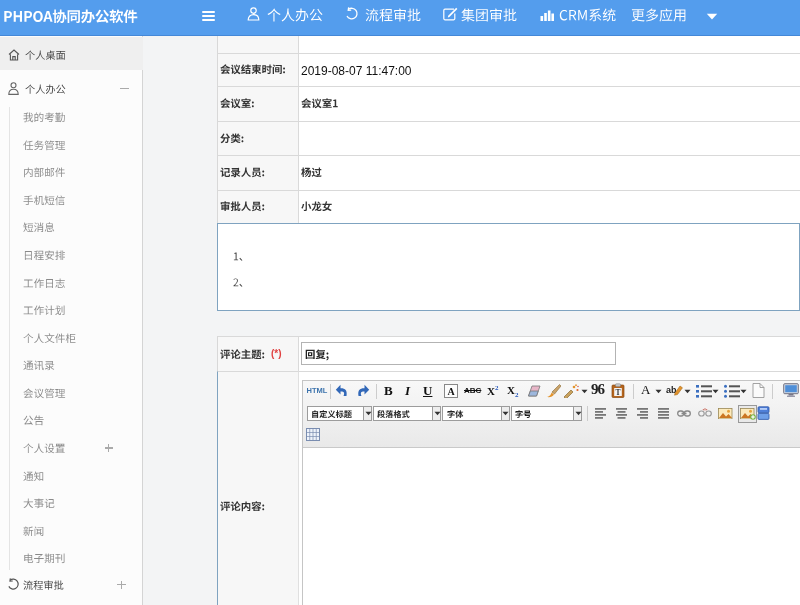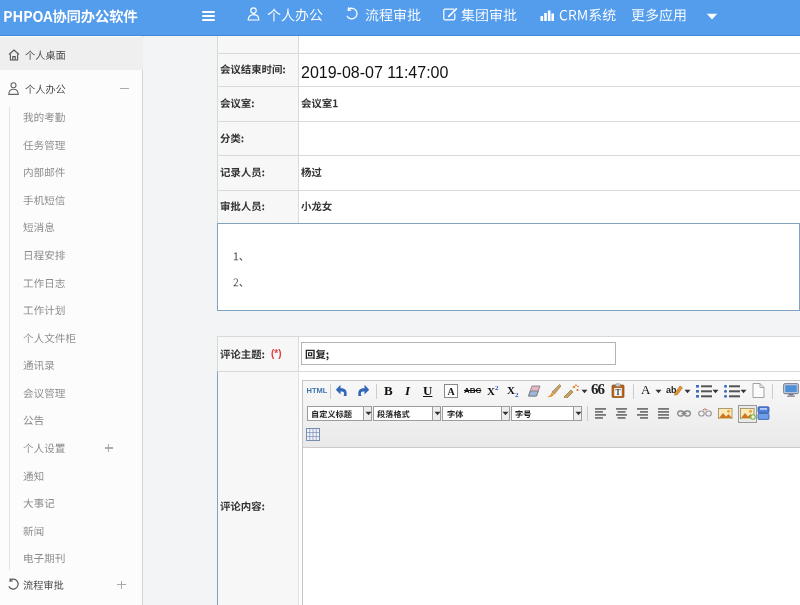--- a/index.html
+++ b/index.html
@@ -227,21 +227,21 @@
 <div style="position:absolute;left:219.5px;top:167.2px">
       <svg width="45" height="14" viewBox="0 0 45 14" style="display:block">
         <path transform="translate(0,9.2)" d="M1.1 -7.9C1.7 -7.4 2.4 -6.6 2.8 -6.1L3.7 -7.0C3.3 -7.5 2.5 -8.2 1.9 -8.7ZM0.4 -5.6V-4.5H1.9V-1.2C1.9 -0.7 1.6 -0.3 1.4 -0.1C1.6 0.1 1.9 0.6 2.0 0.8C2.2 0.6 2.5 0.3 4.3 -1.0C4.2 -1.2 4.0 -1.8 4.0 -2.1L3.2 -1.5V-5.6ZM4.3 -8.2V-6.9H8.2V-4.8H4.5V-0.9C4.5 0.4 5.0 0.8 6.3 0.8C6.6 0.8 8.0 0.8 8.3 0.8C9.6 0.8 10.0 0.2 10.1 -1.5C9.8 -1.6 9.2 -1.9 8.9 -2.1C8.9 -0.7 8.8 -0.4 8.2 -0.4C7.9 -0.4 6.7 -0.4 6.5 -0.4C5.9 -0.4 5.8 -0.5 5.8 -1.0V-3.6H8.2V-3.1H9.5V-8.2Z M11.6 -3.1C12.3 -2.7 13.1 -2.1 13.5 -1.7L14.4 -2.6C13.9 -3.0 13.1 -3.5 12.4 -3.8ZM11.7 -8.3V-7.2H17.7L17.7 -6.6H12.0V-5.5H17.6L17.6 -5.0H11.0V-3.9H14.9V-2.2C13.5 -1.7 11.9 -1.1 10.9 -0.8L11.6 0.4C12.6 -0.0 13.8 -0.5 14.9 -1.0V-0.3C14.9 -0.1 14.9 -0.1 14.7 -0.1C14.5 -0.1 13.9 -0.1 13.4 -0.1C13.6 0.2 13.8 0.6 13.9 1.0C14.7 1.0 15.2 1.0 15.6 0.8C16.1 0.6 16.2 0.4 16.2 -0.2V-1.7C17.0 -0.7 18.1 0.1 19.5 0.6C19.7 0.2 20.1 -0.3 20.3 -0.5C19.4 -0.8 18.5 -1.2 17.8 -1.8C18.4 -2.1 19.1 -2.6 19.7 -3.1L18.7 -3.9H20.2V-5.0H18.9C19.0 -6.0 19.1 -7.2 19.1 -8.3L18.1 -8.4L17.9 -8.3ZM16.2 -3.9H18.6C18.2 -3.5 17.6 -2.9 17.0 -2.5C16.7 -2.9 16.4 -3.2 16.2 -3.7Z M25.2 -8.8C25.1 -7.1 25.3 -2.4 21.1 -0.1C21.5 0.2 21.9 0.6 22.1 0.9C24.3 -0.4 25.4 -2.3 26.0 -4.1C26.6 -2.3 27.7 -0.2 30.1 0.9C30.2 0.5 30.6 0.1 31.0 -0.2C27.3 -1.9 26.7 -5.8 26.5 -7.2C26.6 -7.8 26.6 -8.4 26.6 -8.8Z M34.4 -7.4H38.5V-6.6H34.4ZM33.1 -8.4V-5.5H39.9V-8.4ZM35.7 -3.2V-2.3C35.7 -1.6 35.3 -0.6 31.8 0.0C32.1 0.3 32.5 0.7 32.6 1.0C36.4 0.2 37.0 -1.2 37.0 -2.3V-3.2ZM36.8 -0.4C38.0 -0.1 39.6 0.6 40.5 1.0L41.1 -0.1C40.2 -0.5 38.5 -1.0 37.4 -1.4ZM32.6 -4.8V-1.0H33.9V-3.7H39.0V-1.2H40.3V-4.8Z M43.3 -3.8C43.8 -3.8 44.2 -4.2 44.2 -4.8C44.2 -5.4 43.8 -5.8 43.3 -5.8C42.7 -5.8 42.3 -5.4 42.3 -4.8C42.3 -4.2 42.7 -3.8 43.3 -3.8ZM43.3 0.1C43.8 0.1 44.2 -0.3 44.2 -0.9C44.2 -1.4 43.8 -1.9 43.3 -1.9C42.7 -1.9 42.3 -1.4 42.3 -0.9C42.3 -0.3 42.7 0.1 43.3 0.1Z" fill="#333333"></path>
       </svg>
     </div>
 <div style="position:absolute;left:219.5px;top:200.7px">
       <svg width="45" height="14" viewBox="0 0 45 14" style="display:block">
         <path transform="translate(0,9.2)" d="M4.3 -8.6C4.4 -8.4 4.5 -8.1 4.6 -7.9H0.7V-5.9H2.0V-6.7H8.4V-5.9H9.7V-7.9H6.1C6.0 -8.2 5.8 -8.6 5.6 -9.0ZM2.5 -2.6H4.5V-1.9H2.5ZM2.5 -3.7V-4.4H4.5V-3.7ZM7.8 -2.6V-1.9H5.8V-2.6ZM7.8 -3.7H5.8V-4.4H7.8ZM4.5 -6.4V-5.5H1.4V-0.3H2.5V-0.8H4.5V0.9H5.8V-0.8H7.8V-0.4H9.1V-5.5H5.8V-6.4Z M12.1 -8.8V-6.9H10.8V-5.7H12.1V-3.9L10.7 -3.6L11.0 -2.4L12.1 -2.6V-0.5C12.1 -0.3 12.0 -0.3 11.9 -0.3C11.8 -0.3 11.3 -0.3 10.9 -0.3C11.1 0.0 11.2 0.5 11.2 0.9C12.0 0.9 12.5 0.8 12.8 0.6C13.2 0.4 13.3 0.1 13.3 -0.5V-3.0L14.4 -3.3L14.3 -4.4L13.3 -4.2V-5.7H14.3V-6.9H13.3V-8.8ZM14.8 0.9C15.0 0.7 15.3 0.4 17.1 -0.3C17.0 -0.6 16.9 -1.1 16.9 -1.5L15.9 -1.1V-4.4H17.0V-5.6H15.9V-8.6H14.6V-1.1C14.6 -0.7 14.4 -0.4 14.2 -0.2C14.4 0.0 14.7 0.6 14.8 0.9ZM19.5 -6.7C19.2 -6.3 18.9 -5.9 18.5 -5.5V-8.6H17.3V-1.0C17.3 0.3 17.6 0.7 18.5 0.7C18.6 0.7 19.1 0.7 19.3 0.7C20.2 0.7 20.4 0.1 20.5 -1.6C20.2 -1.7 19.7 -1.9 19.4 -2.1C19.4 -0.8 19.3 -0.4 19.2 -0.4C19.1 -0.4 18.8 -0.4 18.7 -0.4C18.6 -0.4 18.5 -0.5 18.5 -1.0V-3.9C19.1 -4.5 19.8 -5.2 20.4 -5.8Z M25.2 -8.8C25.1 -7.1 25.3 -2.4 21.1 -0.1C21.5 0.2 21.9 0.6 22.1 0.9C24.3 -0.4 25.4 -2.3 26.0 -4.1C26.6 -2.3 27.7 -0.2 30.1 0.9C30.2 0.5 30.6 0.1 31.0 -0.2C27.3 -1.9 26.7 -5.8 26.5 -7.2C26.6 -7.8 26.6 -8.4 26.6 -8.8Z M34.4 -7.4H38.5V-6.6H34.4ZM33.1 -8.4V-5.5H39.9V-8.4ZM35.7 -3.2V-2.3C35.7 -1.6 35.3 -0.6 31.8 0.0C32.1 0.3 32.5 0.7 32.6 1.0C36.4 0.2 37.0 -1.2 37.0 -2.3V-3.2ZM36.8 -0.4C38.0 -0.1 39.6 0.6 40.5 1.0L41.1 -0.1C40.2 -0.5 38.5 -1.0 37.4 -1.4ZM32.6 -4.8V-1.0H33.9V-3.7H39.0V-1.2H40.3V-4.8Z M43.3 -3.8C43.8 -3.8 44.2 -4.2 44.2 -4.8C44.2 -5.4 43.8 -5.8 43.3 -5.8C42.7 -5.8 42.3 -5.4 42.3 -4.8C42.3 -4.2 42.7 -3.8 43.3 -3.8ZM43.3 0.1C43.8 0.1 44.2 -0.3 44.2 -0.9C44.2 -1.4 43.8 -1.9 43.3 -1.9C42.7 -1.9 42.3 -1.4 42.3 -0.9C42.3 -0.3 42.7 0.1 43.3 0.1Z" fill="#333333"></path>
       </svg>
     </div>
-<div class="abs" style="left:301px;top:64px;font-family:'Liberation Sans',sans-serif;font-size:16px;color:#222;letter-spacing:0px;color:#111">2019-08-07 11:47:00</div>
+<div class="abs" style="left:301px;top:64px;font-family:'Liberation Sans',sans-serif;font-size:12px;color:#222;letter-spacing:0px;color:#111">2019-08-07 11:47:00</div>
 <div style="position:absolute;left:301px;top:98.2px">
       <svg width="38" height="14" viewBox="0 0 38 14" style="display:block">
         <path transform="translate(0,9.2)" d="M1.7 0.7C2.2 0.6 2.9 0.5 8.0 0.1C8.2 0.4 8.4 0.7 8.5 0.9L9.7 0.2C9.2 -0.5 8.2 -1.6 7.3 -2.4L6.3 -1.9C6.6 -1.6 6.9 -1.3 7.2 -1.0L3.5 -0.7C4.1 -1.3 4.7 -1.9 5.2 -2.5H9.6V-3.7H0.9V-2.5H3.4C2.9 -1.8 2.3 -1.2 2.1 -1.0C1.7 -0.7 1.5 -0.6 1.2 -0.5C1.4 -0.2 1.6 0.5 1.7 0.7ZM5.2 -8.9C4.2 -7.6 2.3 -6.3 0.3 -5.5C0.6 -5.3 1.0 -4.7 1.2 -4.4C1.7 -4.7 2.3 -4.9 2.8 -5.3V-4.6H7.7V-5.3C8.2 -5.0 8.7 -4.7 9.3 -4.5C9.5 -4.9 9.9 -5.4 10.2 -5.6C8.6 -6.1 7.0 -7.1 5.9 -7.9L6.3 -8.4ZM3.5 -5.7C4.1 -6.1 4.7 -6.6 5.2 -7.1C5.7 -6.6 6.4 -6.2 7.1 -5.7Z M15.9 -8.4C16.2 -7.6 16.6 -6.6 16.7 -6.0L17.9 -6.5C17.7 -7.1 17.3 -8.0 16.9 -8.8ZM11.3 -8.0C11.8 -7.5 12.3 -6.7 12.5 -6.2L13.5 -7.0C13.2 -7.4 12.7 -8.1 12.2 -8.7ZM18.8 -8.1C18.5 -6.2 18.0 -4.4 17.1 -2.9C16.2 -4.3 15.6 -6.0 15.3 -8.0L14.1 -7.9C14.5 -5.4 15.2 -3.4 16.3 -1.8C15.6 -1.1 14.7 -0.5 13.6 0.0C13.9 0.3 14.2 0.8 14.4 1.1C15.5 0.6 16.3 -0.1 17.1 -0.8C17.8 -0.1 18.7 0.5 19.8 1.0C20.0 0.6 20.4 0.1 20.7 -0.1C19.5 -0.5 18.6 -1.1 17.9 -1.9C19.1 -3.6 19.6 -5.7 20.0 -7.9ZM10.8 -5.6V-4.4H12.0V-1.3C12.0 -0.7 11.7 -0.3 11.5 -0.1C11.7 0.1 12.1 0.5 12.2 0.7C12.4 0.5 12.7 0.2 14.7 -1.2C14.6 -1.5 14.4 -2.0 14.3 -2.3L13.3 -1.5V-5.6Z M22.3 -2.4V-1.3H25.3V-0.4H21.4V0.6H30.7V-0.4H26.6V-1.3H29.8V-2.4H26.6V-3.2H25.3V-2.4ZM25.2 -8.6C25.3 -8.4 25.4 -8.2 25.4 -8.0H21.4V-6.0H22.6V-5.2H24.1C23.7 -4.8 23.3 -4.5 23.2 -4.4C22.9 -4.2 22.7 -4.1 22.4 -4.0C22.5 -3.7 22.7 -3.2 22.8 -2.9C23.2 -3.1 23.8 -3.1 28.4 -3.5C28.7 -3.3 28.9 -3.0 29.0 -2.9L30.0 -3.5C29.6 -4.0 28.9 -4.7 28.2 -5.2H29.5V-6.0H30.6V-8.0H26.8C26.7 -8.3 26.6 -8.7 26.4 -9.0ZM27.0 -4.8 27.5 -4.4 24.5 -4.2C24.9 -4.5 25.4 -4.8 25.7 -5.2H27.5ZM22.7 -6.2V-6.9H29.3V-6.2Z M32.1 0.0H36.7V-1.2H35.2V-7.7H34.1C33.6 -7.4 33.1 -7.2 32.3 -7.1V-6.1H33.7V-1.2H32.1Z" fill="#333333"></path>
       </svg>
     </div>
 <div style="position:absolute;left:301px;top:167.2px">
       <svg width="21" height="14" viewBox="0 0 21 14" style="display:block">
         <path transform="translate(0,9.2)" d="M1.6 -8.8V-6.9H0.4V-5.7H1.5C1.3 -4.5 0.8 -3.0 0.2 -2.2C0.4 -1.9 0.7 -1.3 0.8 -0.9C1.1 -1.4 1.4 -2.1 1.6 -2.8V0.9H2.8V-4.1C3.0 -3.6 3.2 -3.2 3.3 -2.9L4.0 -3.7C3.9 -4.1 3.0 -5.3 2.8 -5.7V-5.7H3.8V-6.9H2.8V-8.8ZM4.4 -4.3C4.5 -4.4 4.9 -4.4 5.3 -4.4H5.4C5.0 -3.4 4.2 -2.5 3.3 -1.9C3.6 -1.8 4.0 -1.4 4.3 -1.3C5.2 -2.0 6.1 -3.1 6.5 -4.4H7.2C6.6 -2.4 5.5 -0.8 3.8 0.2C4.1 0.4 4.5 0.7 4.7 0.9C6.4 -0.2 7.7 -2.0 8.4 -4.4H8.7C8.6 -1.8 8.4 -0.7 8.1 -0.4C8.0 -0.3 7.9 -0.3 7.7 -0.3C7.5 -0.3 7.2 -0.3 6.8 -0.3C7.0 0.0 7.1 0.5 7.1 0.8C7.6 0.9 8.0 0.9 8.3 0.8C8.7 0.8 8.9 0.7 9.2 0.3C9.6 -0.1 9.8 -1.5 10.0 -5.1C10.0 -5.2 10.0 -5.6 10.0 -5.6H6.5C7.4 -6.2 8.4 -6.9 9.3 -7.8L8.4 -8.5L8.1 -8.4H3.9V-7.2H6.7C6.0 -6.6 5.3 -6.1 5.0 -6.0C4.6 -5.7 4.2 -5.5 3.9 -5.4C4.1 -5.1 4.3 -4.5 4.4 -4.3Z M11.0 -7.9C11.6 -7.3 12.2 -6.5 12.5 -6.0L13.5 -6.7C13.2 -7.3 12.5 -8.0 12.0 -8.5ZM14.2 -4.9C14.7 -4.2 15.3 -3.3 15.6 -2.8L16.7 -3.4C16.4 -4.0 15.7 -4.8 15.2 -5.4ZM13.3 -5.0H10.8V-3.8H12.1V-1.5C11.6 -1.3 11.1 -0.9 10.6 -0.4L11.5 0.9C11.9 0.2 12.3 -0.4 12.6 -0.4C12.8 -0.4 13.2 -0.1 13.7 0.1C14.5 0.6 15.4 0.7 16.7 0.7C17.7 0.7 19.4 0.6 20.2 0.6C20.2 0.2 20.4 -0.5 20.6 -0.8C19.5 -0.7 17.8 -0.6 16.7 -0.6C15.6 -0.6 14.6 -0.6 13.9 -1.0C13.6 -1.2 13.4 -1.3 13.3 -1.4ZM17.8 -8.8V-7.1H13.9V-5.9H17.8V-2.5C17.8 -2.3 17.7 -2.2 17.5 -2.2C17.3 -2.2 16.5 -2.2 15.8 -2.2C16.0 -1.9 16.2 -1.3 16.3 -1.0C17.2 -1.0 17.9 -1.0 18.4 -1.2C18.9 -1.4 19.0 -1.7 19.0 -2.4V-5.9H20.3V-7.1H19.0V-8.8Z" fill="#333333"></path>
       </svg>
     </div>
@@ -328,21 +328,21 @@
         <circle cx="14.5" cy="6" r="1.1" fill="#e26a2d"></circle>
         <circle cx="13" cy="1.2" r="0.9" fill="#e2932d"></circle>
         <circle cx="15" c2="2" cy="2.5" r="0.7" fill="#cc4444"></circle>
       </svg>
     </div>
 <div class="abs" style="left:581px;top:389px">
       <svg width="7" height="5" viewBox="0 0 7 5">
         <path d="M0.5 0.8 L3.5 4.2 L6.5 0.8 Z" fill="#333"></path>
       </svg>
     </div>
-<div class="abs" style="left:591px;top:381px;font-family:'Liberation Serif',serif;font-size:15px;font-weight:bold;color:#222;letter-spacing:-1px">66</div>
+<div class="abs" style="left:591px;top:381px;font-family:'Liberation Serif',serif;font-size:15px;font-weight:bold;color:#222;letter-spacing:-1px">96</div>
 <div class="abs" style="left:611px;top:383px">
       <svg width="14" height="15" viewBox="0 0 14 15">
         <rect x="1" y="2" width="12" height="12.5" rx="1" fill="#b5651d" stroke="#8a4a12" stroke-width="0.7"></rect>
         <rect x="4.5" y="0.8" width="5" height="2.6" rx="0.8" fill="#c9c9c9" stroke="#888" stroke-width="0.6"></rect>
         <rect x="3.2" y="5" width="7.6" height="8" fill="#f5f5f5"></rect>
         <text x="7" y="11.8" font-family="Liberation Serif" font-size="7.5" font-weight="bold" fill="#333" text-anchor="middle">T</text>
       </svg>
     </div>
 <div class="abs" style="left:633px;top:384px;width:1px;height:15px;background:#cccccc"></div>
 <div class="abs" style="left:641px;top:382px;font-family:'Liberation Serif',serif;font-size:13px;color:#111">A</div>

